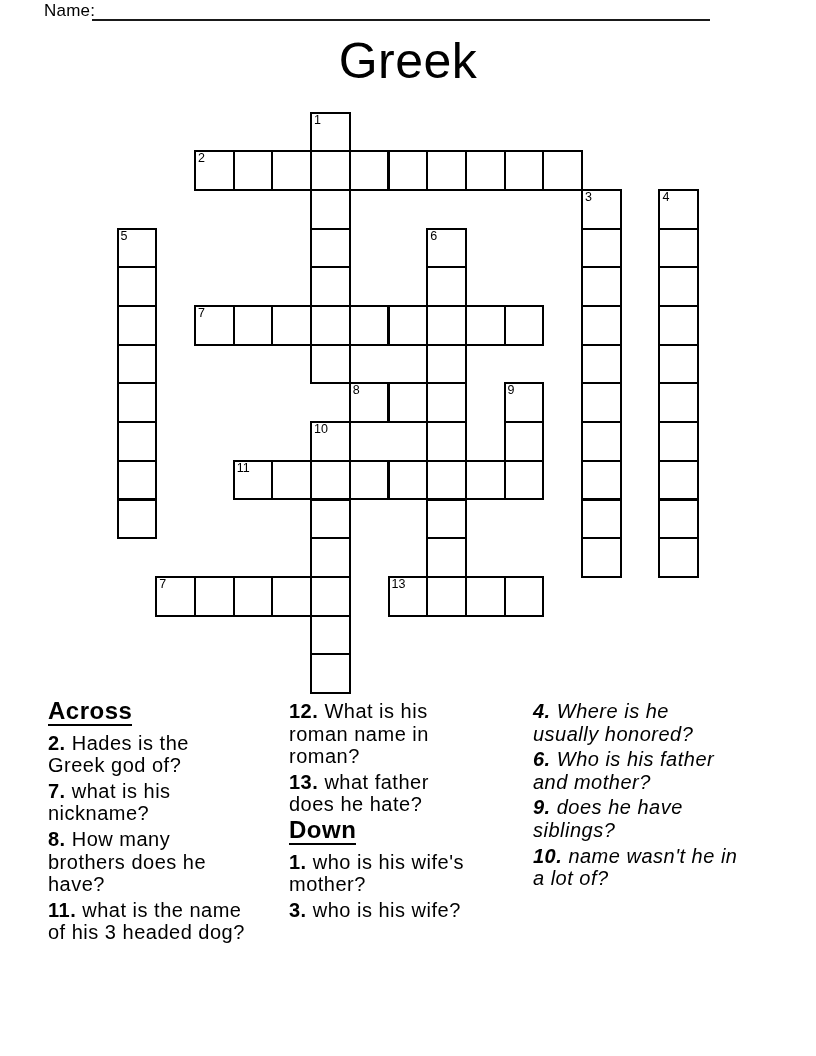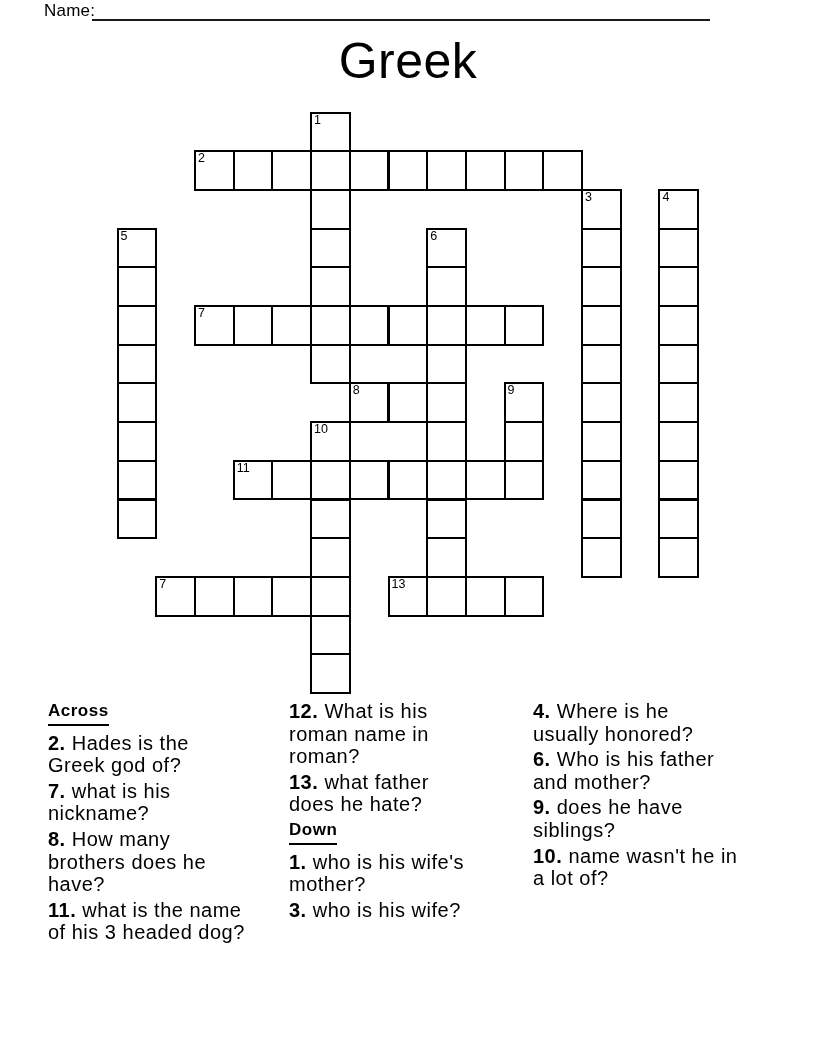--- a/index.html
+++ b/index.html
@@ -35,23 +35,23 @@
     border: 2px solid #000000;
   }
   .cellnum {
     position: absolute; top: 0px; left: 2px;
     font-size: 12.5px; line-height: 13px; letter-spacing: 0;
   }
   
   .clue-col { position: absolute; top: 700px; }
   .clue-col-1 { left: 48px;  width: 238px; }
   .clue-col-2 { left: 289px; width: 240px; }
-  .clue-col-3 { left: 533px; width: 272px; }
+  .clue-col-3 { left: 533px; width: 272px; font-style: italic; }
   .clue-heading {
-    font-size: 17px; font-weight: bold; line-height: 22.6px;
+    font-size: 24px; font-weight: bold; line-height: 22.6px;
     letter-spacing: 0.5px;
     margin: 0 0 6px 0;
   }
   .clue-heading span {
     display: inline-block;
     border-bottom: 2px solid #000;
     padding-bottom: 1px;
   }
   .clue {
     margin: 0 0 3px 0;

